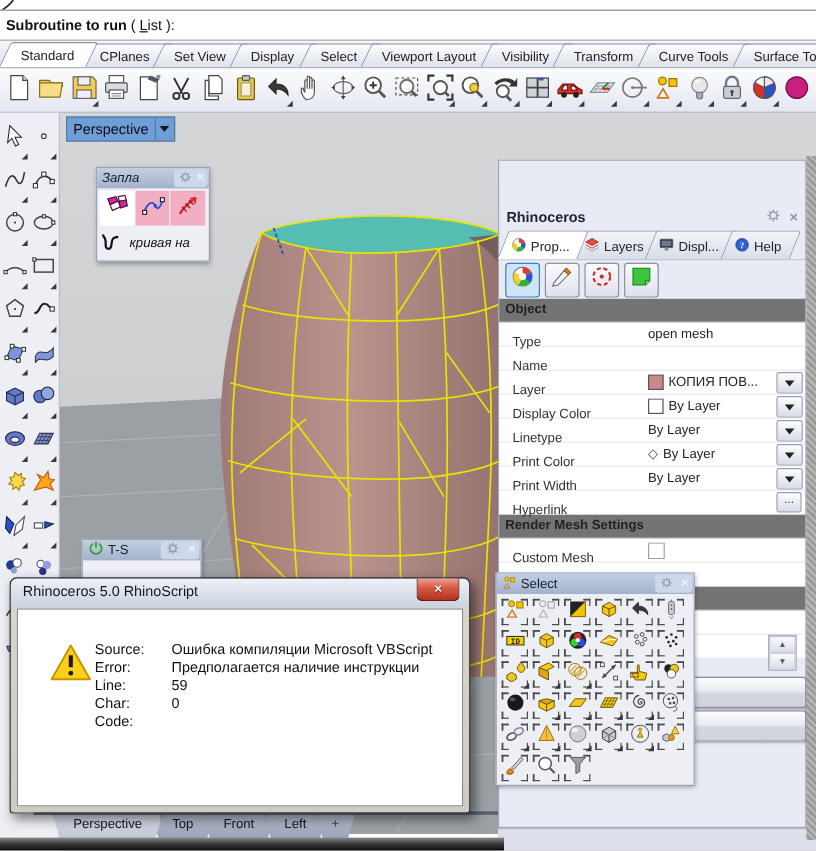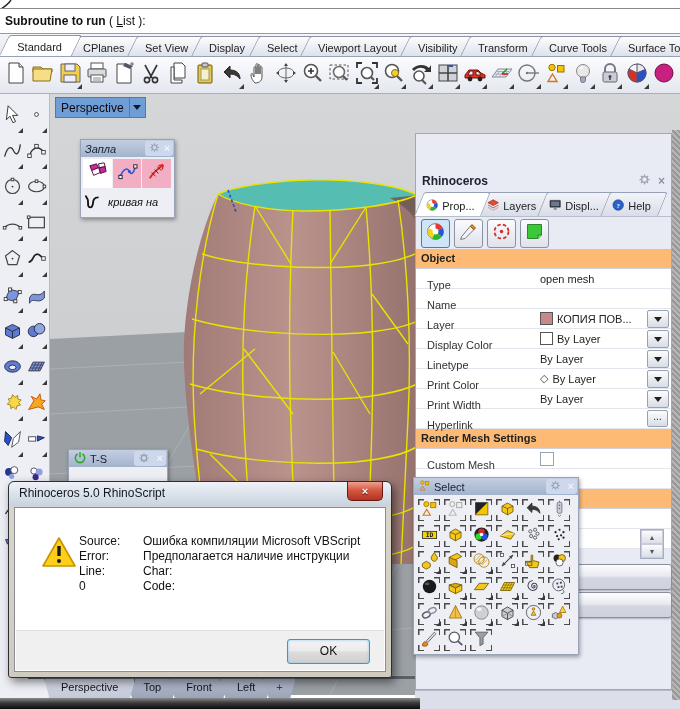--- a/index.html
+++ b/index.html
@@ -70,21 +70,21 @@
         display:flex;align-items:center;}
   .ptab>span{display:flex;align-items:center;transform:skewX(22deg);font-size:11px;color:#222;white-space:nowrap;}
   .ptab svg{width:14px;height:14px;margin-right:3px;}
   .ptab.active{background:#fff;z-index:2;}
   #pbtns{height:32px;display:flex;align-items:center;padding-left:5px;background:#e9ebf4;}
   .pbig{width:27px;height:27px;border:1px solid #8a92a4;border-radius:3px;background:linear-gradient(#fbfbfd,#dfe2ea);
         display:flex;align-items:center;justify-content:center;margin-right:4px;}
   .pbig svg{width:21px;height:21px;}
   .pbig.active{background:#cfe4f7;border-color:#3a80c8;}
   .phead{height:19px;line-height:19px;font-size:11px;font-weight:bold;color:#222;padding-left:5px;
-         background:#fdba74;border-bottom:1px solid #cdd2de;}
+         background:#737373;border-bottom:1px solid #cdd2de;}
   .prow{display:grid;grid-template-columns:124px 1fr 24px;align-items:center;height:19px;background:#fff;
         border-bottom:1px solid #e4e6ee;font-size:11px;color:#222;}
   .prow .lbl{padding-left:11px;color:#333;overflow:hidden;white-space:nowrap;margin-top:12px;}
   .prow .vwrap{display:flex;align-items:center;overflow:hidden;white-space:nowrap;}
   .sw{width:11px;height:11px;border:1px solid #555;margin-right:4px;flex:0 0 auto;}
   .dia{margin-right:4px;color:#444;font-size:11px;}
   .dd{width:20px;height:16px;margin-right:2px;border:1px solid #98a0b4;border-radius:2px;
       background:linear-gradient(#fdfdfd,#d8dce6);display:flex;align-items:center;justify-content:center;}
   .dd i{border:4px solid transparent;border-top:5px solid #222;margin-top:5px;}
   .ellb{width:19px;height:15px;margin-right:3px;border:1px solid #98a0b4;border-radius:2px;font-size:10px;line-height:11px;
@@ -1107,23 +1107,21 @@
         <path d="M18 2 L34 30 H2 Z" fill="#fcd018" stroke="#c79400" stroke-width="1.6" stroke-linejoin="round"></path>
         <path d="M18 10 v10" stroke="#1a1a1a" stroke-width="3.4"></path>
         <circle cx="18" cy="25" r="2" fill="#1a1a1a"></circle>
       </svg>
       <div id="dlgrows">
           <span>Source:</span>
           <span>Ошибка компиляции Microsoft VBScript</span>
           <span>Error:</span>
           <span>Предполагается наличие инструкции</span>
           <span>Line:</span>
+          <span>59</span>
           <span>Char:</span>
           <span>0</span>
           <span>Code:</span>
         </div>
-      <div id="dlgfoot">
-        <div id="okbtn">OK</div>
-      </div>
     </div>
   </div>
 
 </div>
 
 </body></html>

